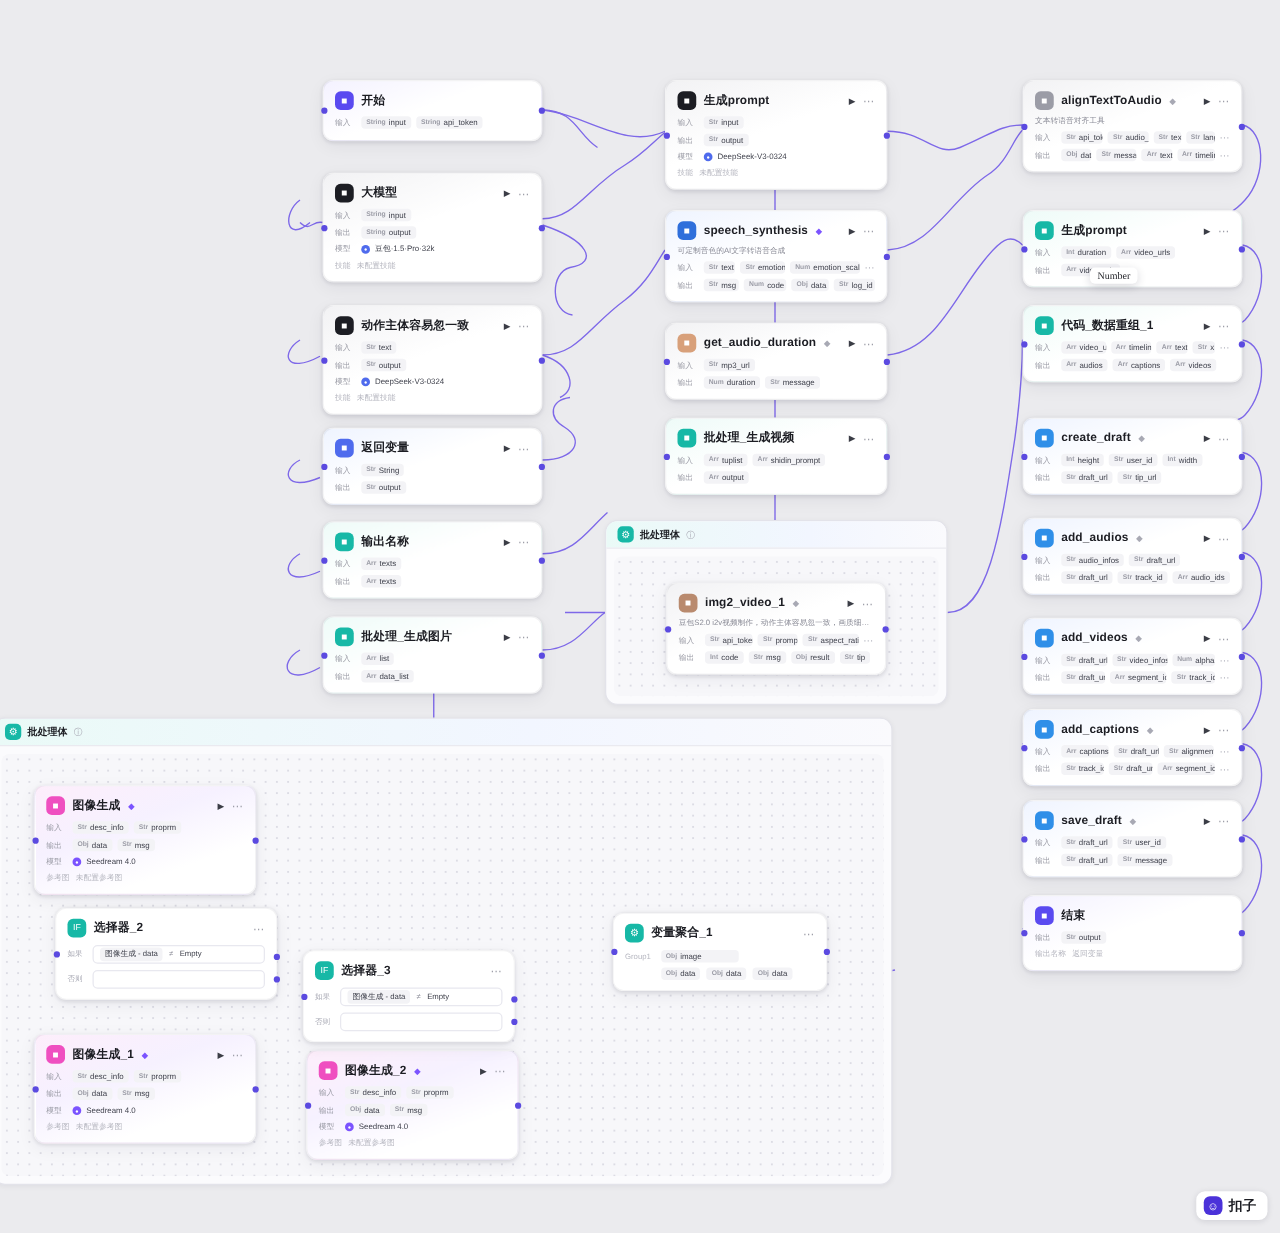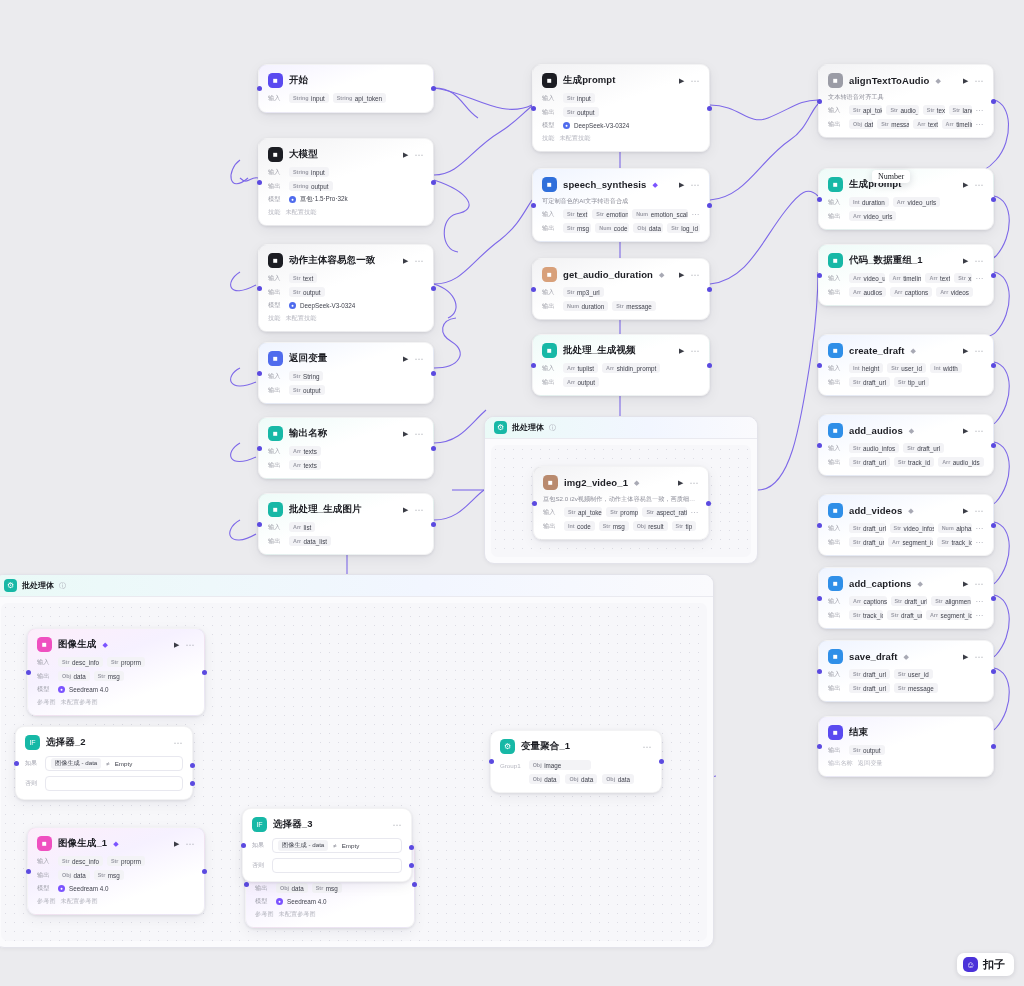--- a/index.html
+++ b/index.html
@@ -110,20 +110,21 @@
   .agg-row { display:flex; align-items:flex-start; gap:8px; margin-top:5px; }
   .agg-group { font-size:6.2px; color:#b6b7c0; padding-top:2px; }
   .agg-chips { display:flex; flex-wrap:wrap; gap:4px 5px; }
 
   
   .tooltip {
     position:absolute; background:#fff; border-radius:4px;
     box-shadow:0 2px 8px rgba(20,20,43,.16);
     font-size:8px; color:#1c1d23; padding:2px 6px; z-index:9;
     font-family:"Liberation Serif", serif;
+    margin-top:44px;
   }
 
   
   .brand {
     position:absolute; right:10px; bottom:10px; z-index:10;
     background:#fff; border-radius:7px; padding:4px 9px 4px 6px;
     display:flex; align-items:center; gap:5px;
     box-shadow:0 1px 5px rgba(20,20,43,.13);
   }
   .brand .logo {
@@ -1038,21 +1039,21 @@
       <span class="mdot sd">●</span>
       <span>Seedream 4.0</span>
         </div>
         <div class="mutedrow">
       <span>参考图</span>
       <span>未配置参考图</span>
         </div>
         <span class="port l"></span>
       <span class="port r"></span>
       </div>
-      <div class="node" style="left: 15px; top: 726px; width: 178px; min-height: 60px;">
+      <div class="node" style="left: 44px; top: 726px; width: 178px; min-height: 60px;">
         <div class="nhead">
       <span class="nicon" style="background:#17b8a6;font-size:7px">IF</span>
       <span class="ntitle">选择器_2</span>
       <span class="nspacer"></span>
       <span class="ndots">⋯</span>
         </div>
     <div class="sel-field">
       <span class="sel-key">如果</span>
       <span class="sel-box">
         <span class="vchip">图像生成 - data</span>
@@ -1061,21 +1062,21 @@
       </span>
         </div>
     <div class="sel-field">
       <span class="sel-key">否则</span>
       <span class="sel-box"></span>
         </div>
     <span class="port l"></span>
     <span class="port r" style="top:38px"></span>
     <span class="port r" style="top:56px"></span>
       </div>
-      <div class="node" style="left: 242px; top: 808px; width: 170px; min-height: 62px;">
+      <div class="node" style="left: 242px; top: 760px; width: 170px; min-height: 62px;">
         <div class="nhead">
       <span class="nicon" style="background:#17b8a6;font-size:7px">IF</span>
       <span class="ntitle">选择器_3</span>
       <span class="nspacer"></span>
       <span class="ndots">⋯</span>
         </div>
     <div class="sel-field">
       <span class="sel-key">如果</span>
       <span class="sel-box">
         <span class="vchip">图像生成 - data</span>

